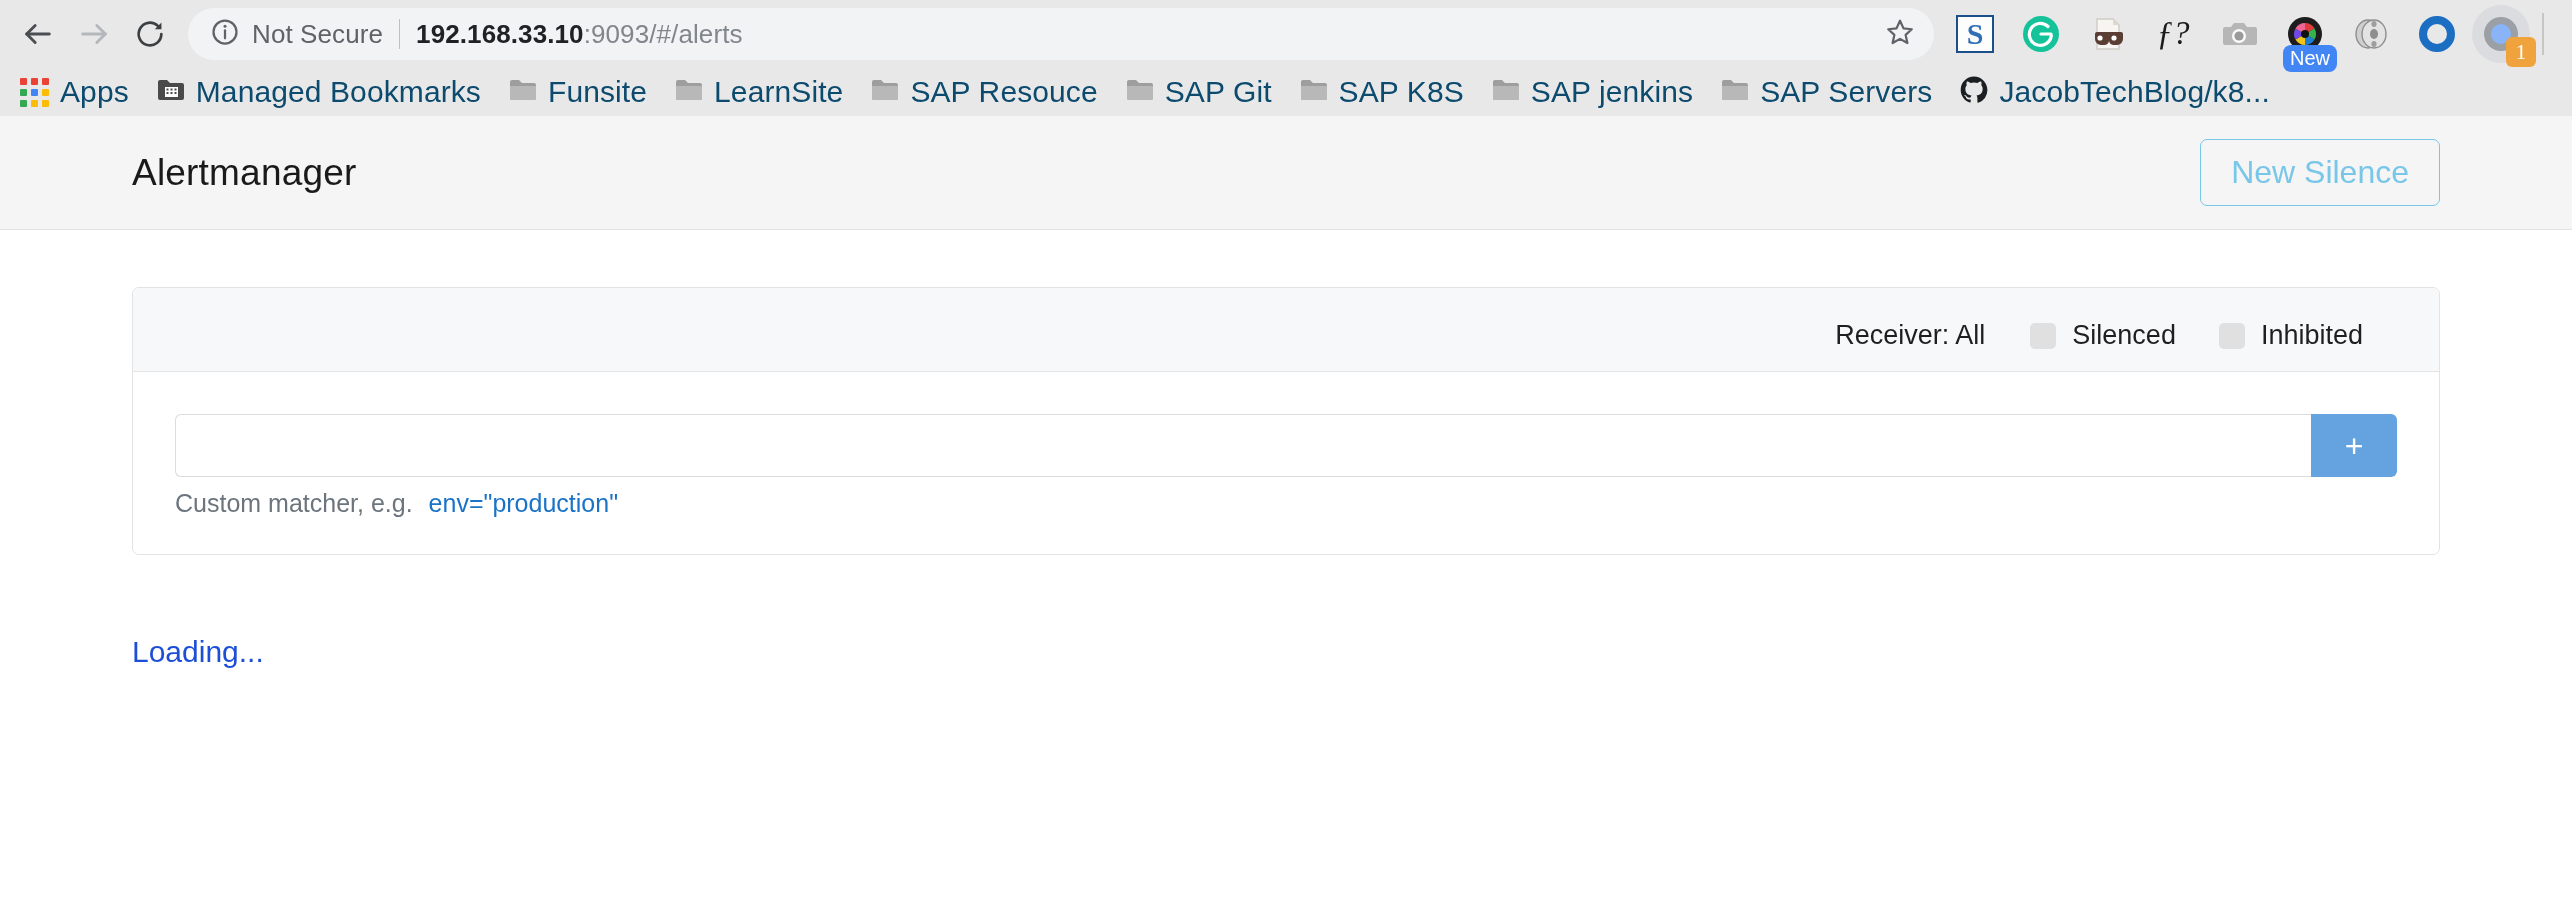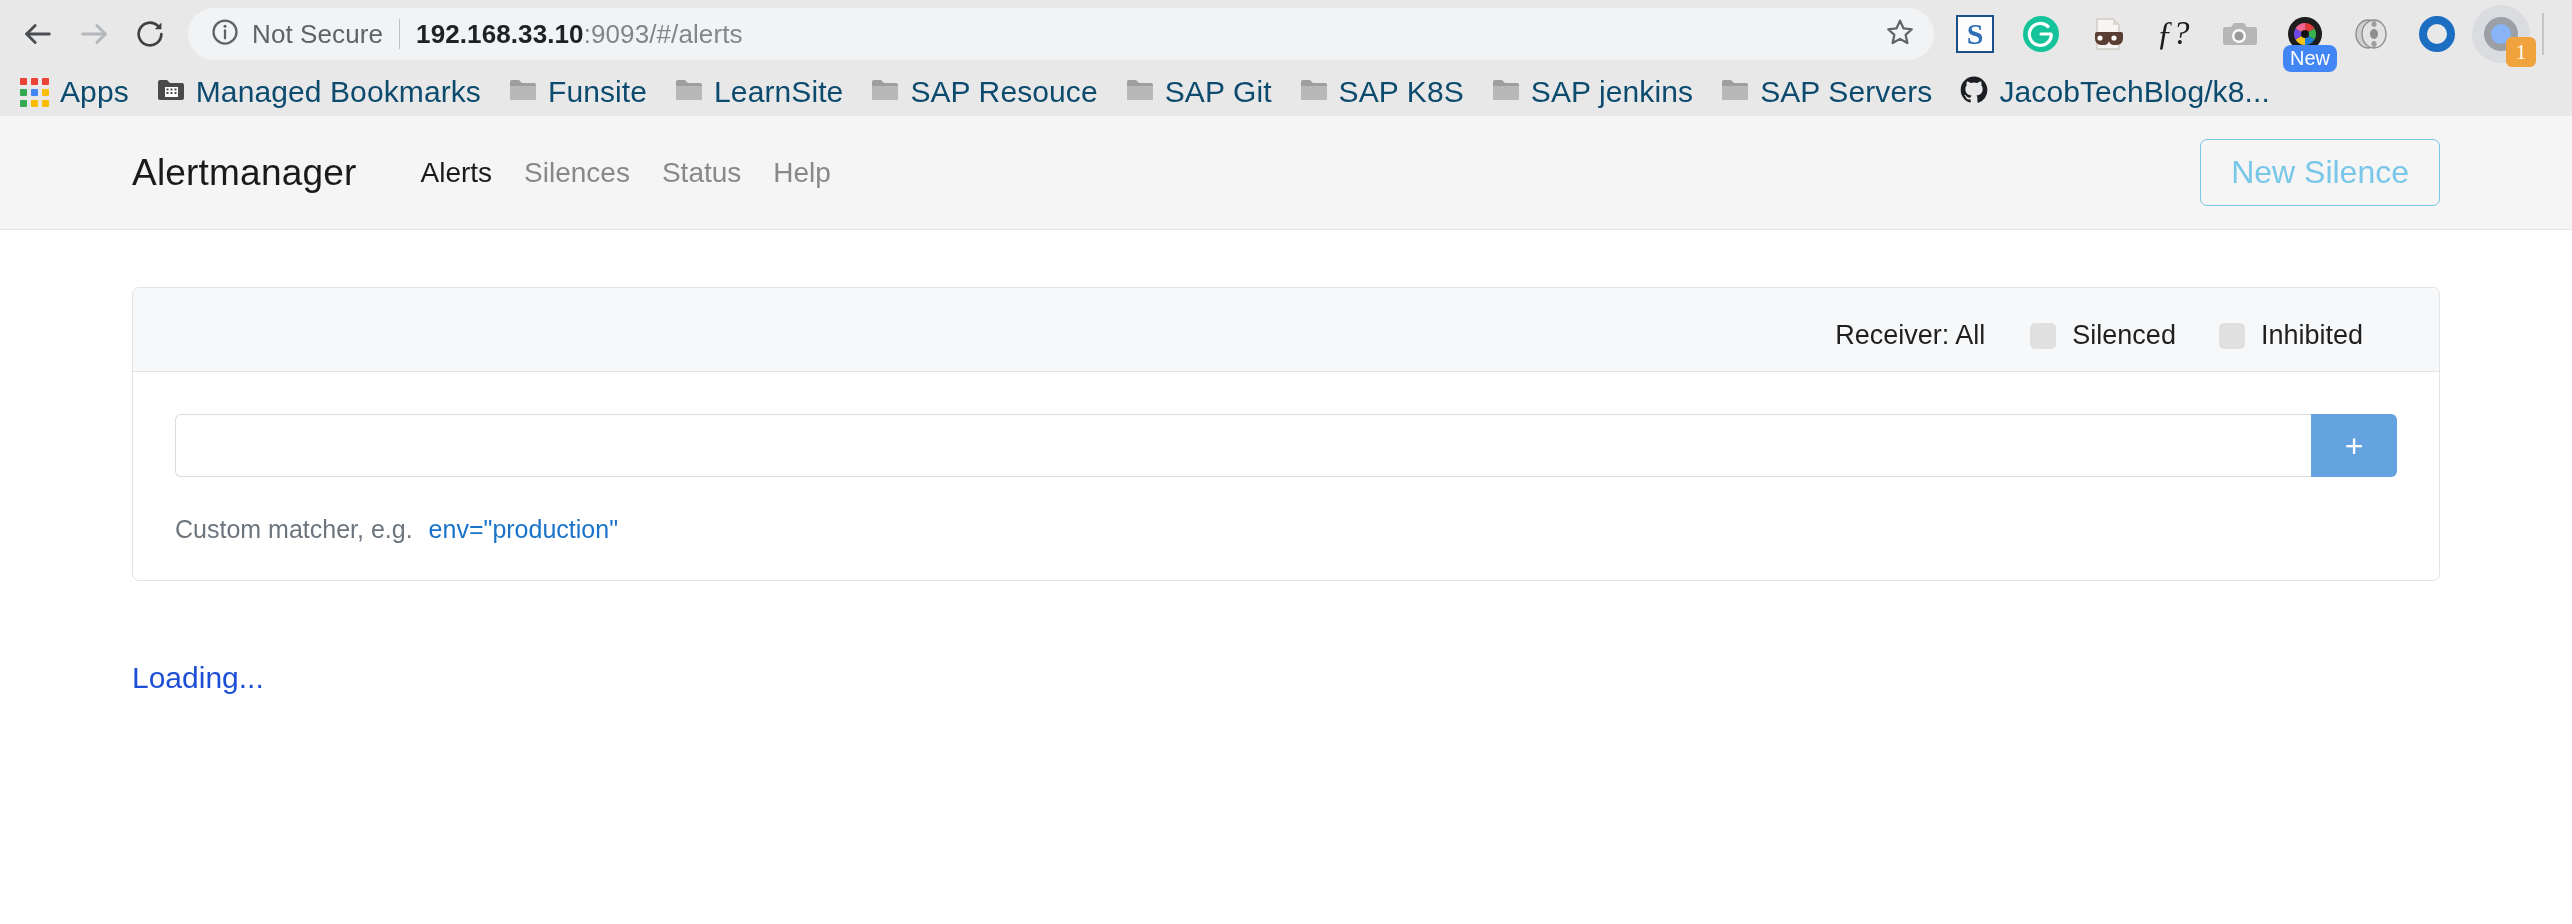--- a/index.html
+++ b/index.html
@@ -275,21 +275,21 @@
     border: none;
     background: #64a3e0;
     color: #ffffff;
     font-size: 32px;
     border-radius: 0 6px 6px 0;
     cursor: pointer;
     font-family: "Liberation Sans", sans-serif;
     line-height: 1;
   }
   .hint-row {
-    margin-top: 38px;
+    margin-top: 12px;
     font-size: 25px;
     color: #6c757d;
     display: flex;
     align-items: baseline;
     gap: 16px;
   }
   .hint-code { color: #1a73c8; }
 
   .loading {
     margin-top: 80px;
@@ -554,26 +554,20 @@
       <span class="bm-label">JacobTechBlog/k8...</span>
     </div>
 
   </div>
 </div>
 
 <div class="page">
 
   <div class="navbar">
     <span class="brand">Alertmanager</span>
-    <div class="nav-links">
-      <span class="nav-link active">Alerts</span>
-      <span class="nav-link">Silences</span>
-      <span class="nav-link">Status</span>
-      <span class="nav-link">Help</span>
-    </div>
     <div class="navbar-spacer"></div>
     <button class="btn-outline">New Silence</button>
   </div>
 
   <div class="content">
 
     <div class="card">
 
       <div class="card-header">
         <div class="header-right">

